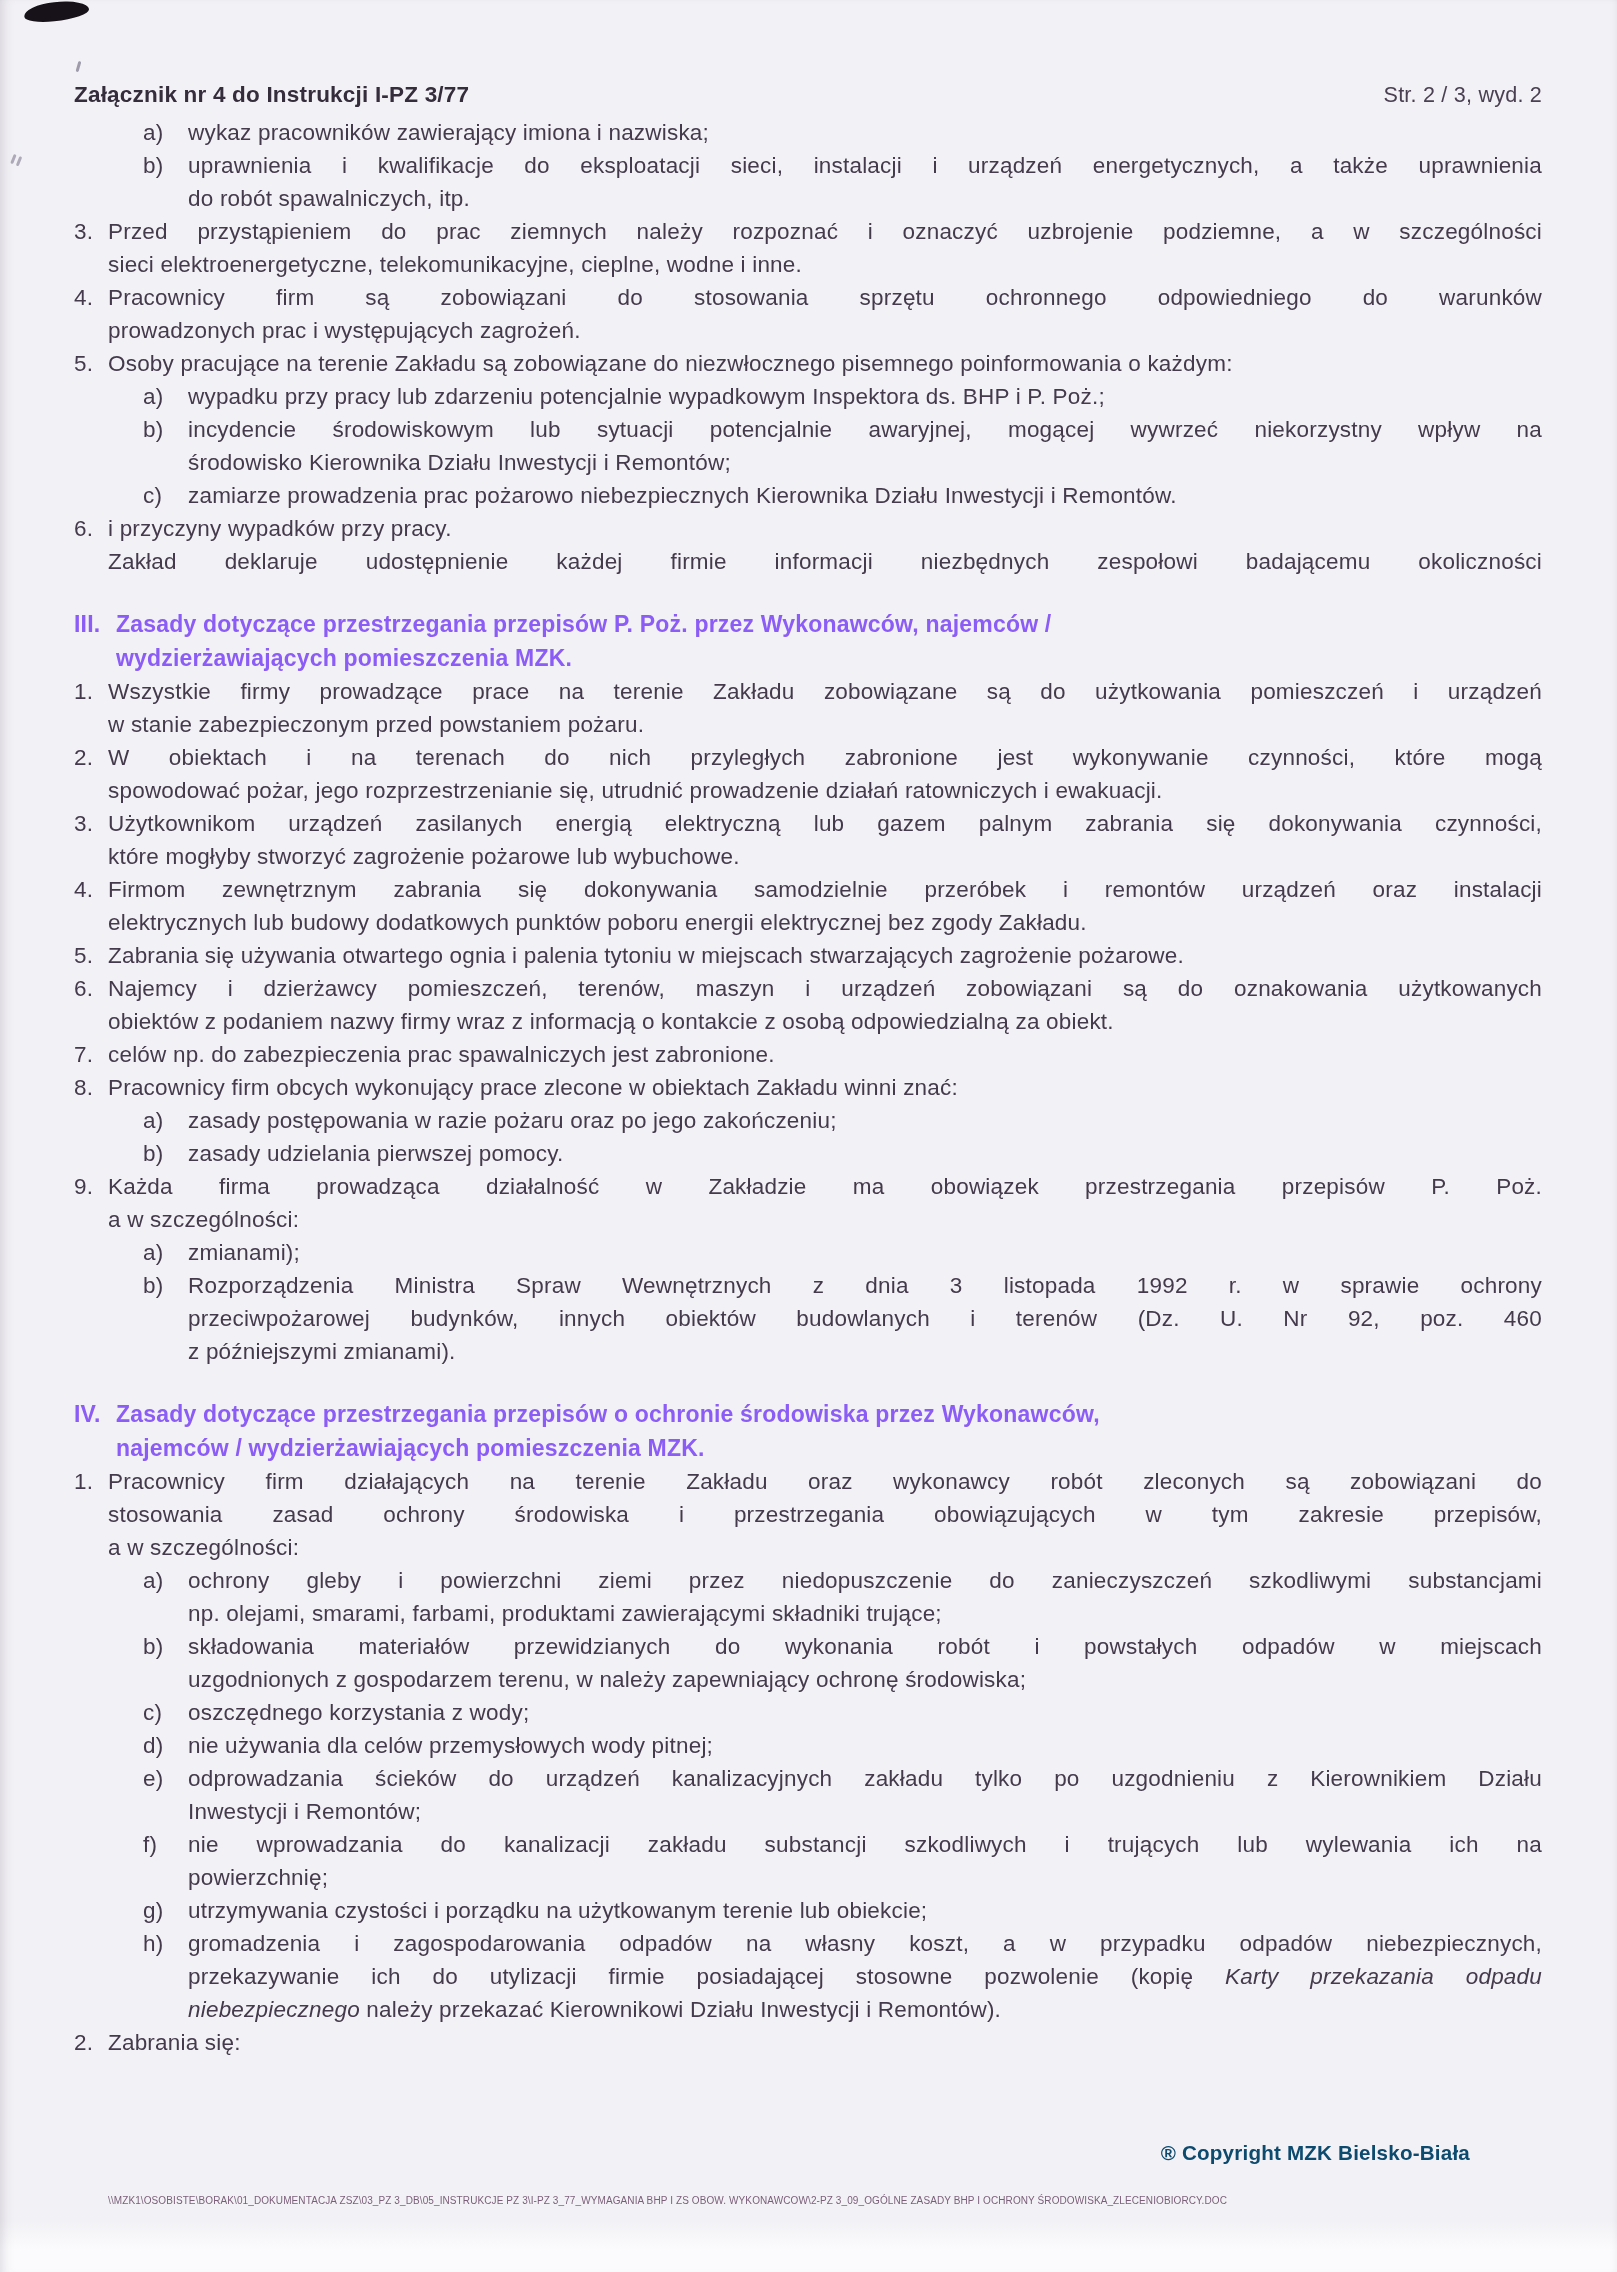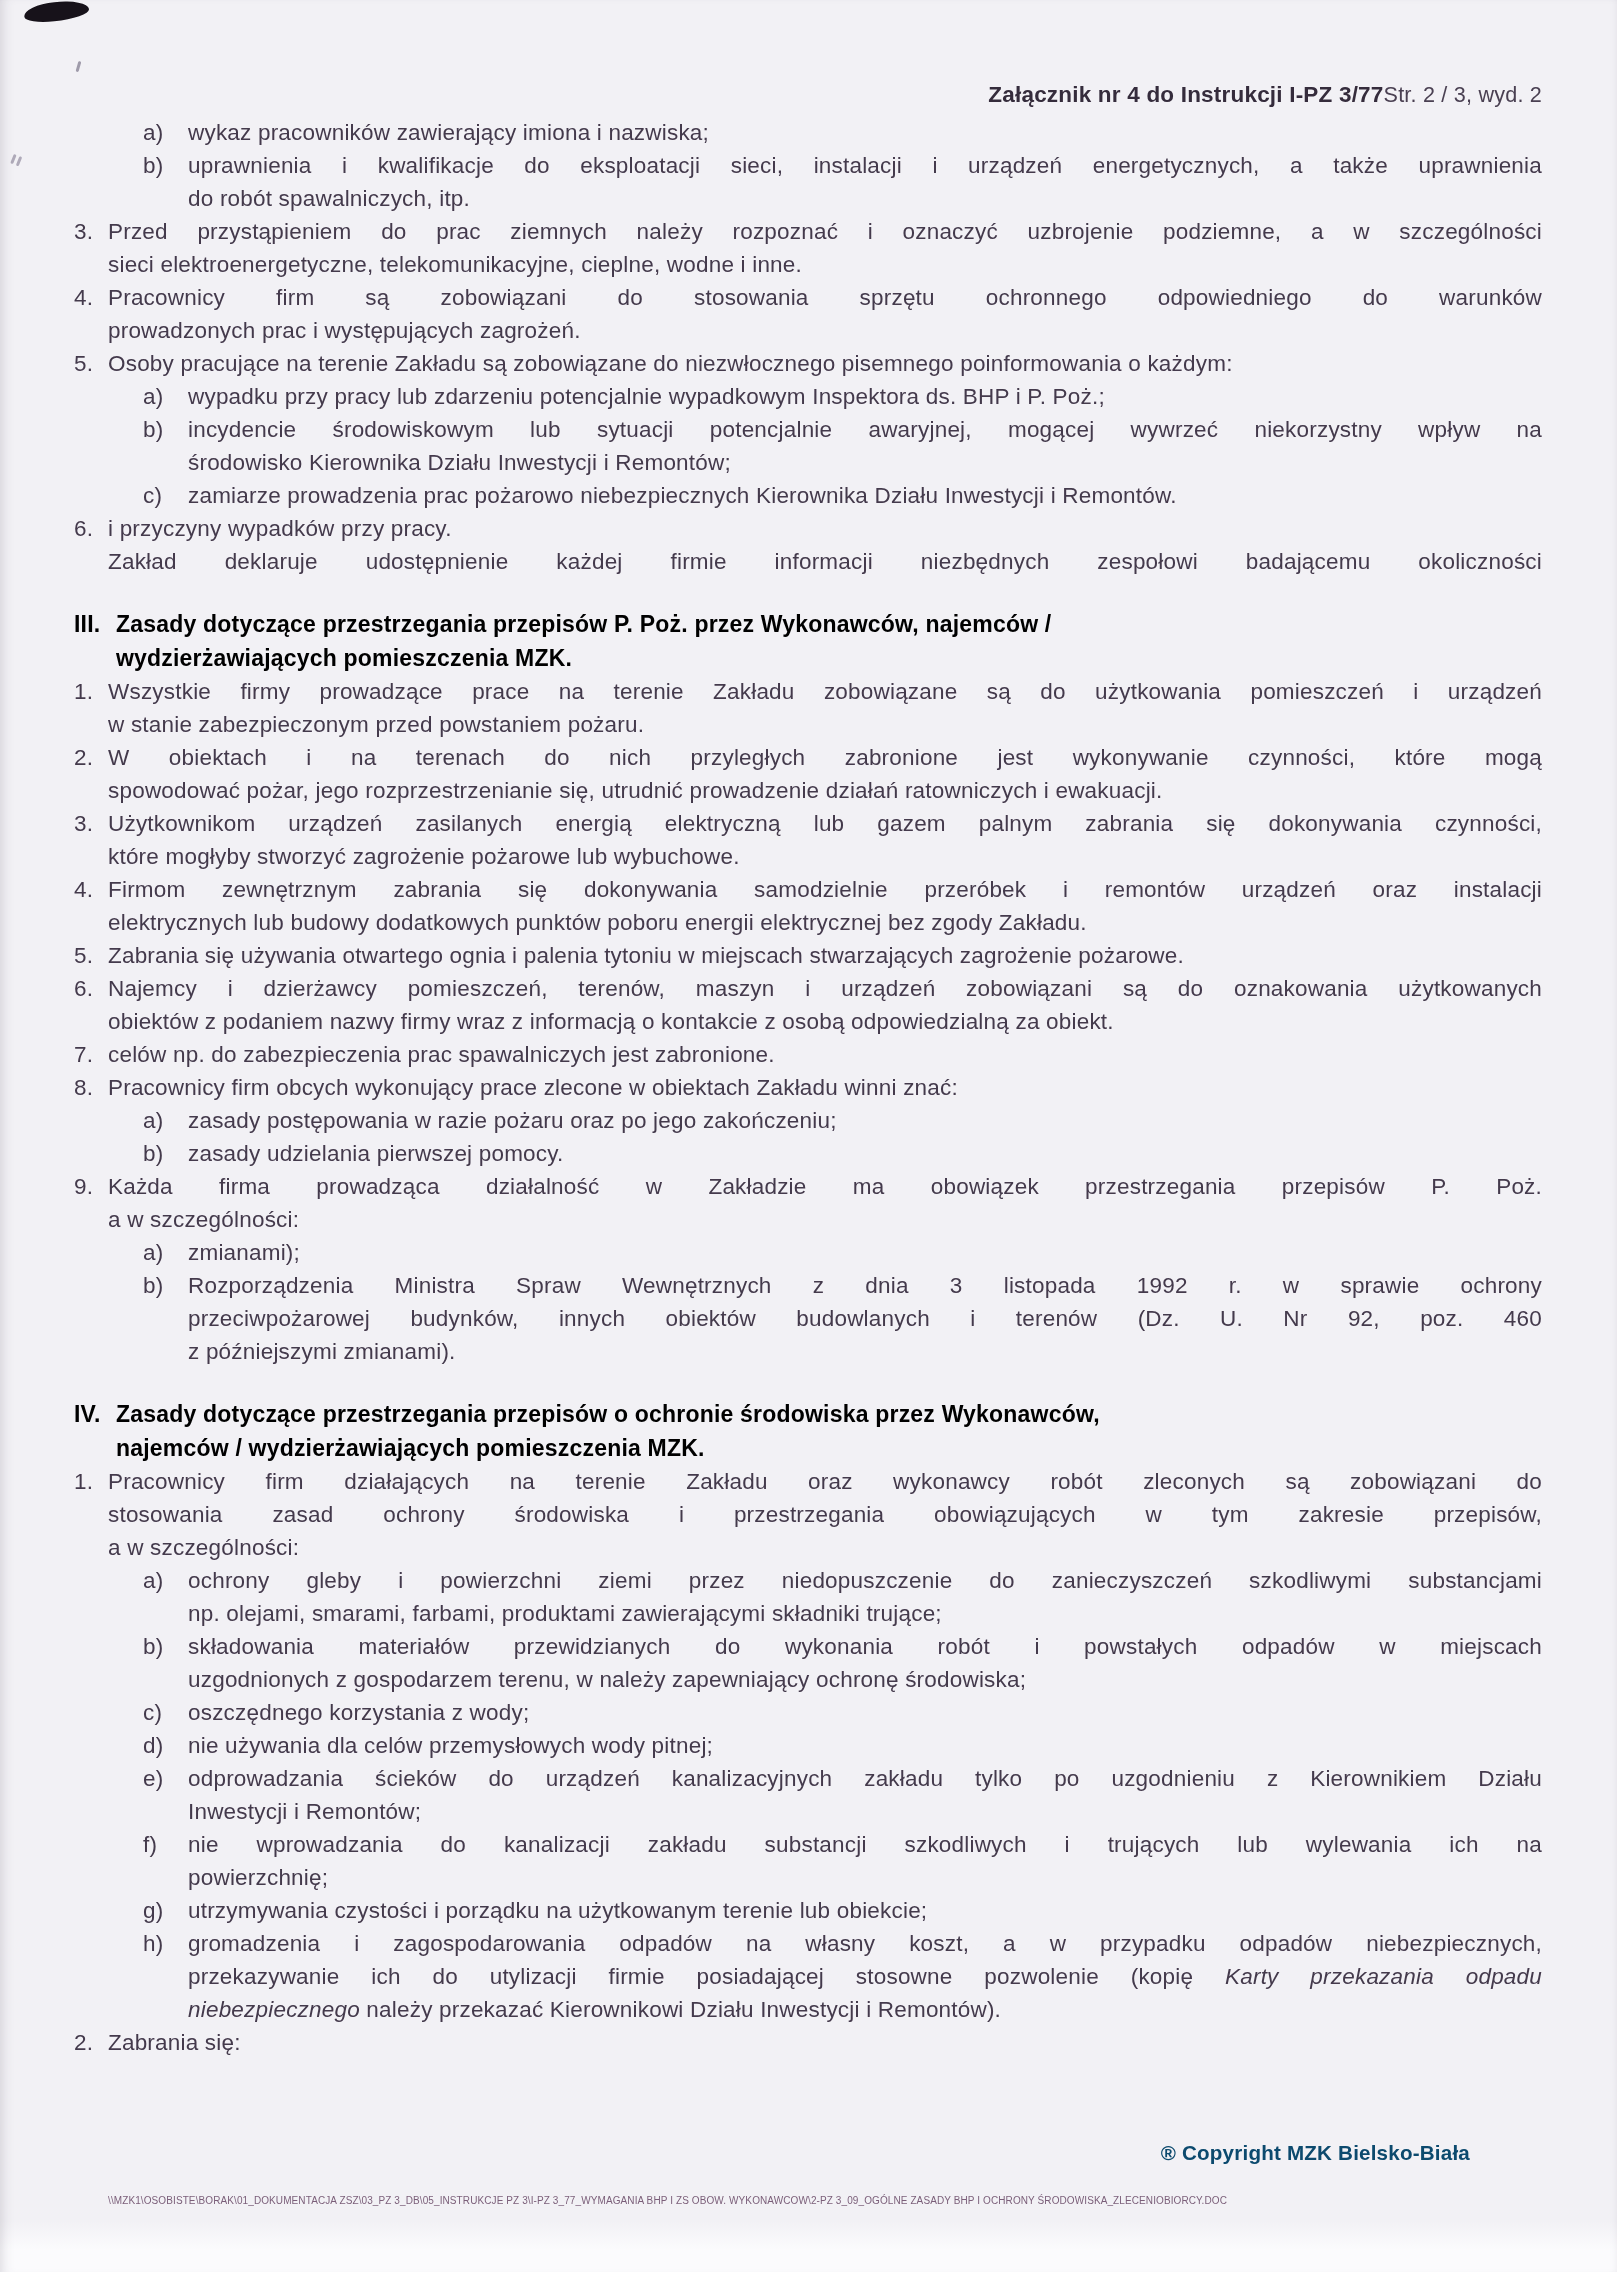--- a/index.html
+++ b/index.html
@@ -6,33 +6,33 @@
   body{
     width:1617px;height:2273px;position:relative;overflow:hidden;
     background:#f2f1f5;
     font-family:"Liberation Sans","DejaVu Sans",sans-serif;
     color:#443a4c;
   }
   .page{position:absolute;inset:0;}
   
   .header{
     position:absolute;top:82px;left:74px;right:75px;
-    display:flex;justify-content:flex-end;align-items:baseline;
+    display:flex;justify-content:space-between;align-items:baseline;
     font-size:22.5px;line-height:25.5px;
   }
   .header .h-left{font-weight:700;color:#352c3c;letter-spacing:0.2px;}
   .header .h-right{font-size:21.6px;color:#4a4052;letter-spacing:0.2px;}
   
   .content{position:absolute;top:116px;left:74px;right:75px;}
   .block{position:relative;font-size:22.5px;line-height:33px;letter-spacing:0.2px;}
   .block .label{position:absolute;left:0;top:0;}
   .block.num{padding-left:34px;}
   .block.sub{margin-left:69px;padding-left:45px;}
   .block.heading{
-    padding-left:42px;font-weight:700;color:#000000;
+    padding-left:42px;font-weight:700;color:#8b5cf6;
     font-size:23px;line-height:34px;letter-spacing:0.2px;
   }
   .block.gap{margin-top:29px;}
   .line{text-align:justify;text-align-last:justify;}
   .line.last{text-align-last:left;}
   .heading .line{text-align:center;text-align-last:left;}
   .italic{font-style:italic;}
   
   .copyright{
     position:absolute;top:2141px;right:147px;

